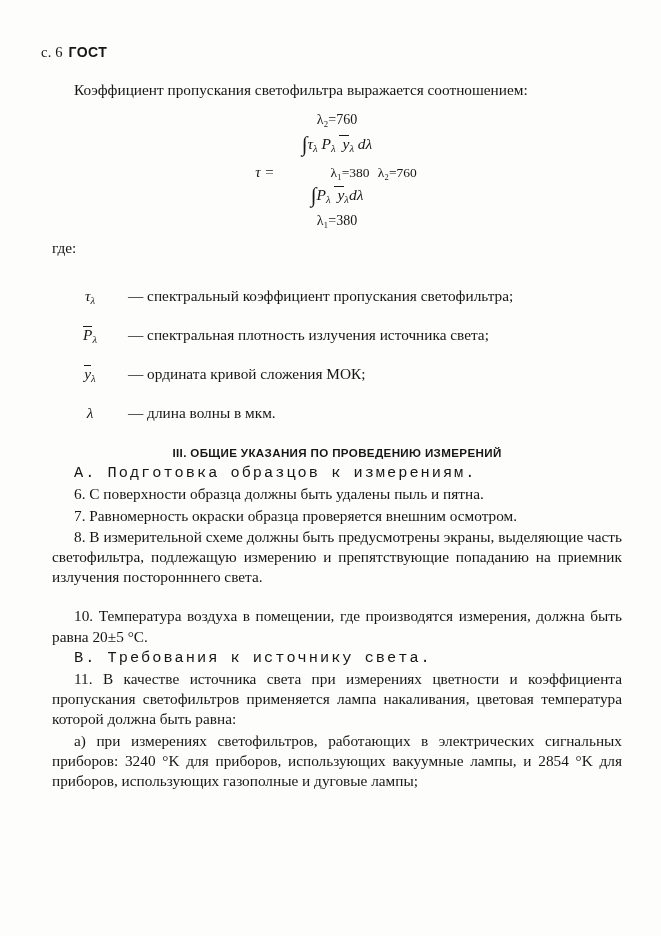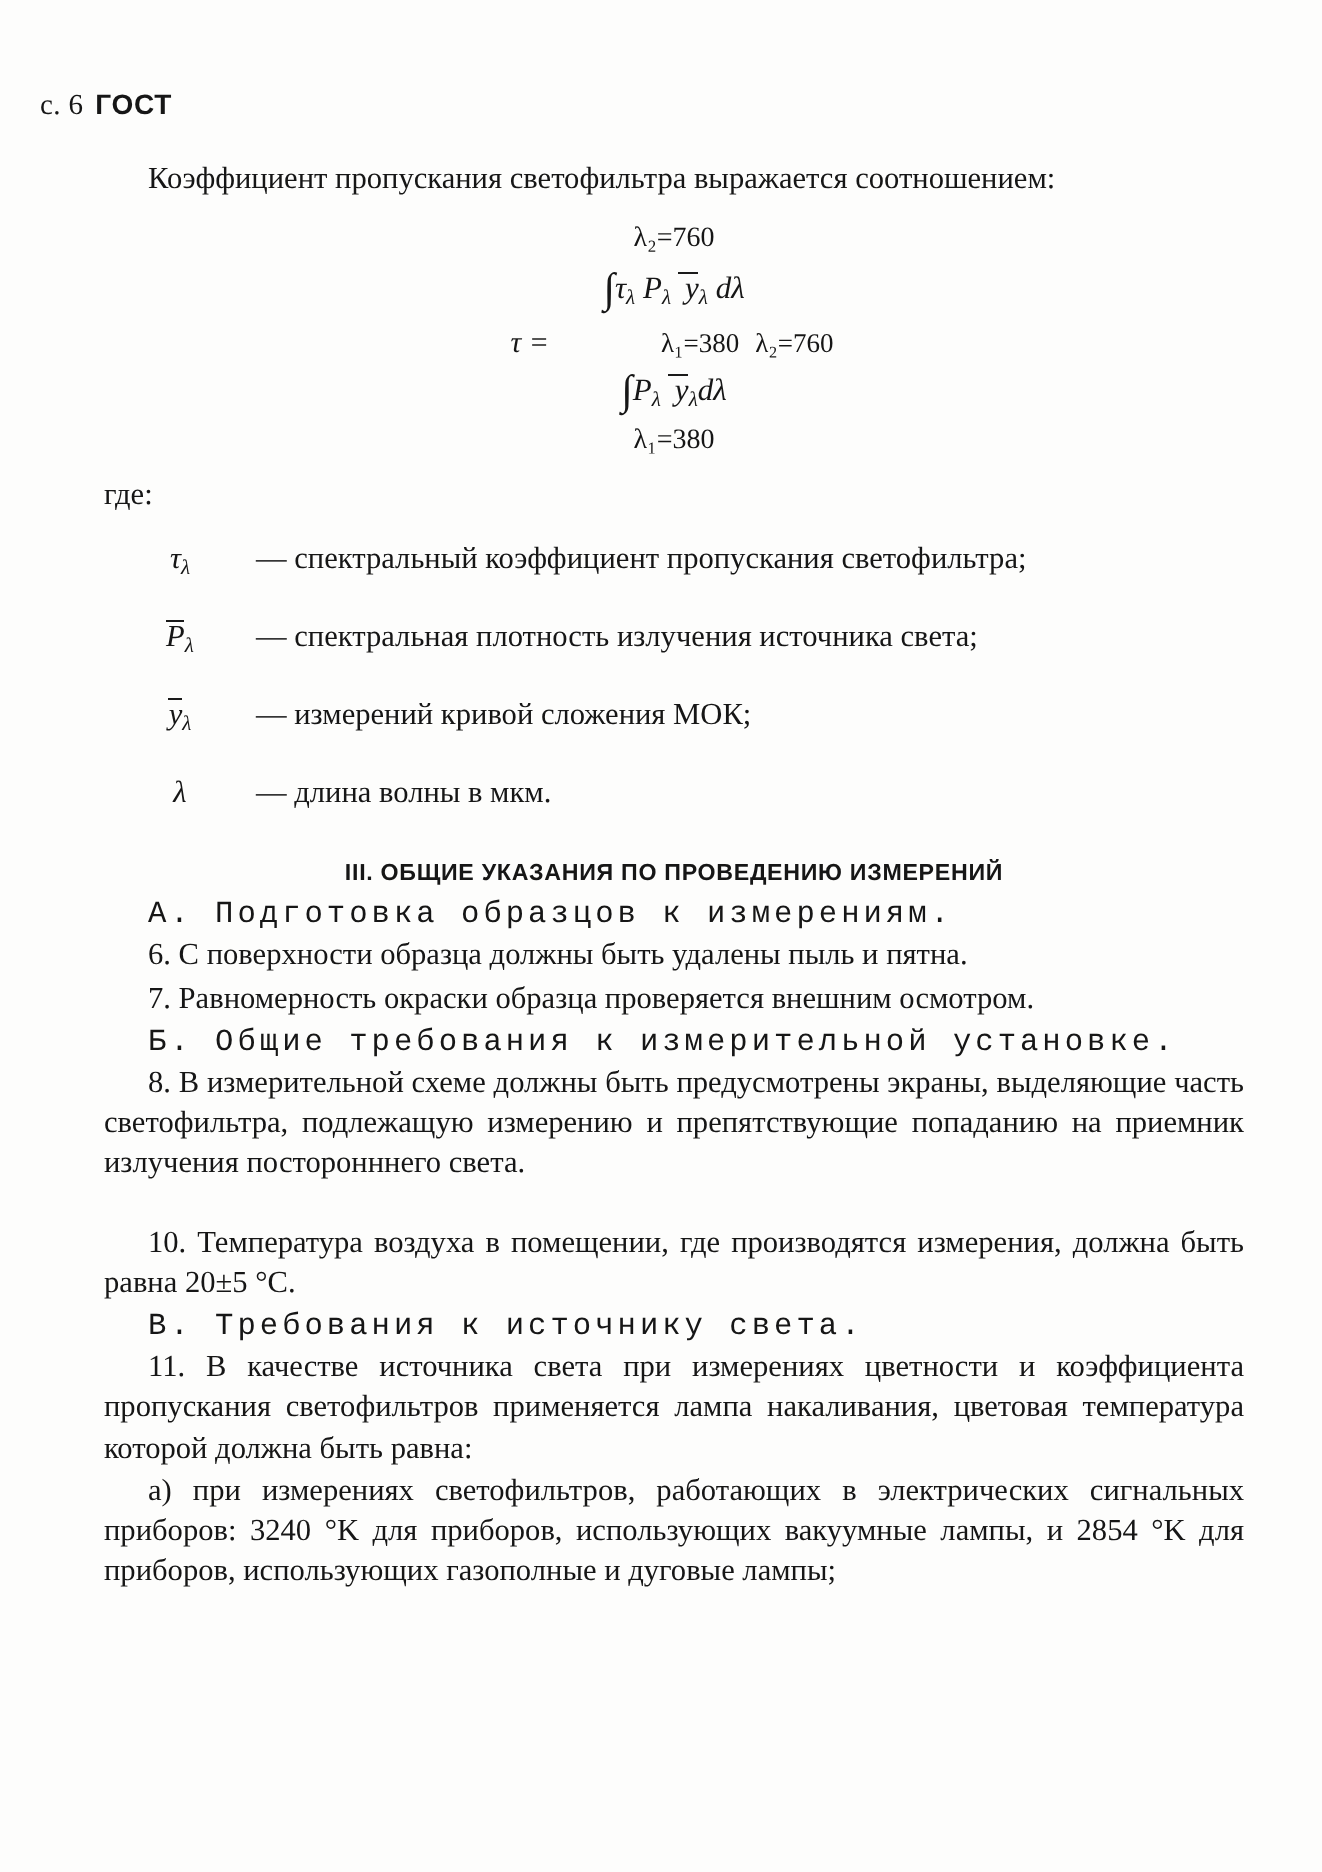--- a/index.html
+++ b/index.html
@@ -17,21 +17,21 @@
   }
   .page {
     position: absolute;
     left: 0; top: 0;
     width: 661px;
     height: 936px;
     background: #fdfdfc;
   }
   .header {
     position: absolute;
-    left: 20px;
+    left: 41px;
     top: 44px;
     font-size: 14.5px;
     letter-spacing: 0.2px;
   }
   .header .pg { font-family: "Liberation Serif", serif; }
   .header .gost {
     font-family: "Liberation Sans", sans-serif;
     font-weight: bold;
     font-size: 14px;
     letter-spacing: 0.4px;
@@ -113,21 +113,21 @@
     font-size: 14px;
     margin-top: 5px;
   }
   .formula .mid {
     margin: 6px 0 2px 0;
   }
 
   
   .where {
     font-size: 15.3px;
-    margin: 10px 0 0 0;
+    margin: 10px 0 16px 0;
   }
   .deflist {
     margin: 0 0 0 0;
   }
   .defrow {
     display: flex;
     align-items: baseline;
     font-size: 15.3px;
     line-height: 22px;
   }
@@ -201,34 +201,33 @@
       <div class="defrow">
         <span class="sym">τ<span class="sub">λ</span></span>
         <span class="txt">— спектральный коэффициент пропускания светофильтра;</span>
       </div>
       <div class="defrow">
         <span class="sym"><span class="ovl2">P</span><span class="sub">λ</span></span>
         <span class="txt">— спектральная плотность излучения источника света;</span>
       </div>
       <div class="defrow">
         <span class="sym"><span class="ovl2">y</span><span class="sub">λ</span></span>
-        <span class="txt">— измерений кривой сложения МОК;</span>
+        <span class="txt">— ордината кривой сложения МОК;</span>
       </div>
       <div class="defrow">
         <span class="sym">λ</span>
         <span class="txt">— длина волны в мкм.</span>
       </div>
     </div>
 
     <div class="sec-head">III. ОБЩИЕ УКАЗАНИЯ ПО ПРОВЕДЕНИЮ ИЗМЕРЕНИЙ</div>
 
     <p class="para sp">А. Подготовка образцов к измерениям.</p>
     <p class="para">6. С поверхности образца должны быть удалены пыль и пятна.</p>
     <p class="para">7. Равномерность окраски образца  проверяется внешним осмотром.</p>
-    <p class="para sp">Б. Общие требования к измерительной установке.</p>
     <p class="para">8. В измерительной схеме должны быть предусмотрены экраны, выделяющие часть светофильтра, подлежащую измерению  и препятствующие попаданию на приемник излучения посторонннего света.</p>
     <div class="gap-s"></div>
     <div class="gap-s"></div>
     <p class="para">10. Температура воздуха в помещении, где производятся измерения, должна быть равна 20±5 °C.</p>
     <p class="para sp">В. Требования к источнику света.</p>
     <p class="para">11. В качестве источника света при измерениях цветности  и коэффициента пропускания  светофильтров  применяется лампа накаливания, цветовая температура которой должна быть равна:</p>
     <p class="para">а) при измерениях светофильтров, работающих в  электрических сигнальных приборов: 3240 °K  для приборов, использующих вакуумные лампы, и 2854 °K для  приборов,  использующих газополные и дуговые лампы;</p>
 
   </div>
 </div>

